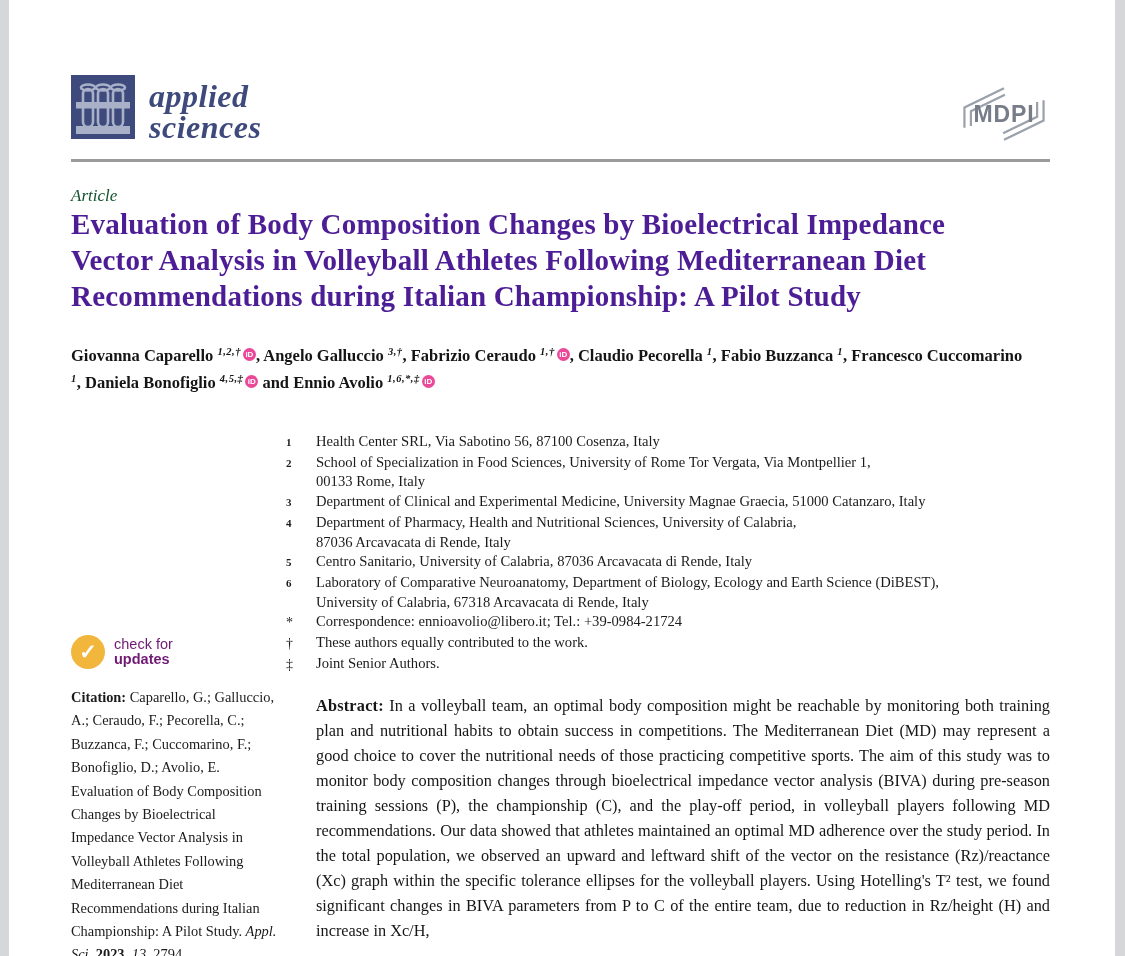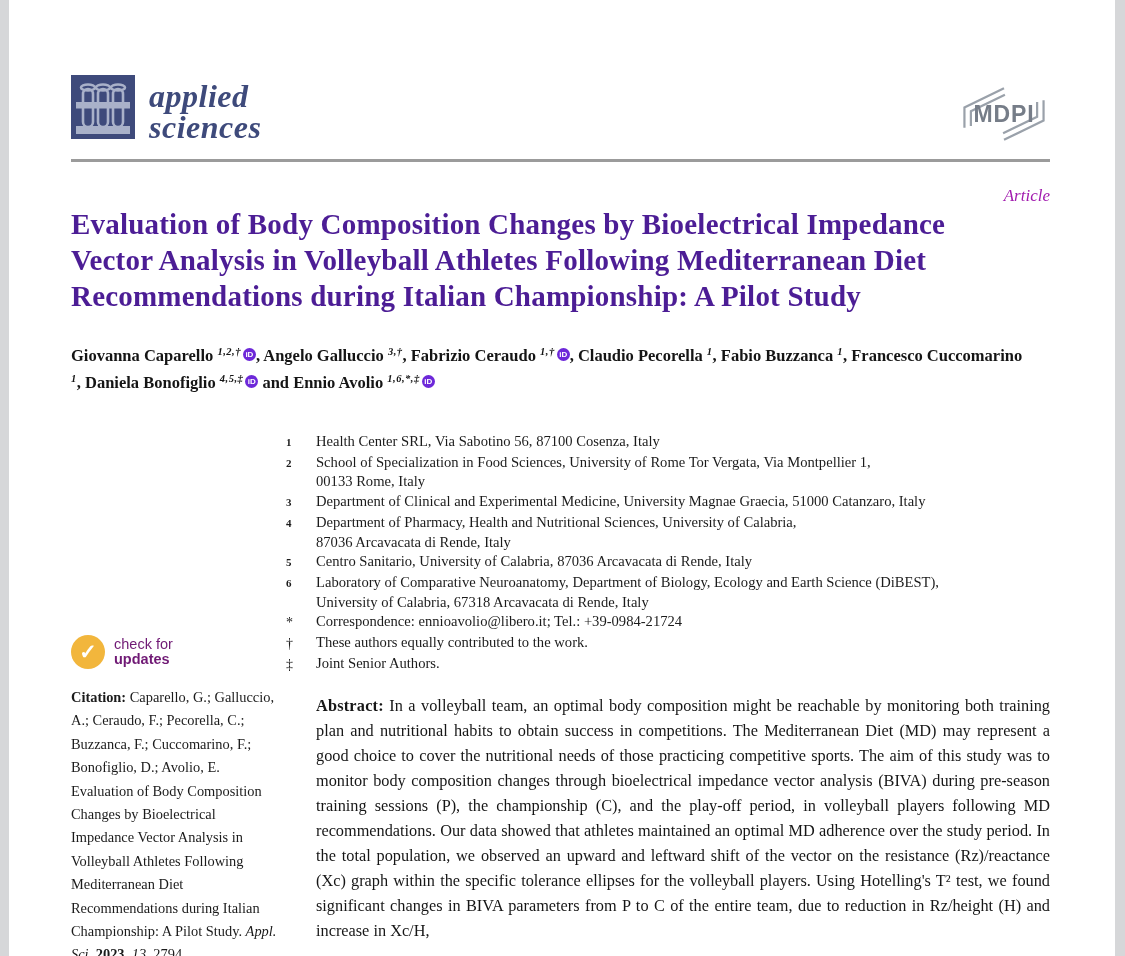--- a/index.html
+++ b/index.html
@@ -22,33 +22,33 @@
   .brand{display:flex;align-items:flex-end;gap:14px;}
   .brand-text{
     font-style:italic;font-weight:bold;
     font-size:32px;line-height:31px;
     color:#3e4a7b;letter-spacing:0.5px;
     padding-top:2px;
   }
   .mdpi{margin-top:8px;}
   .rule{height:3px;background:#9b9b9b;margin-top:10px;}
   
-  .article-type{margin-top:24px;font-style:italic;font-size:17px;color:#a21caf;text-align:right;}
+  .article-type{margin-top:24px;font-style:italic;font-size:17px;color:#14532d;}
   .title{
     font-size:29px;font-weight:bold;line-height:36px;
     color:#4c1d95;letter-spacing:0.2px;max-width:960px;
   }
   .authors{
     margin-top:26px;font-size:16.5px;font-weight:bold;line-height:23px;
     max-width:960px;color:#151515;
   }
   .authors sup{font-size:10.5px;font-weight:bold;vertical-align:6px;letter-spacing:0.5px;font-style:italic;}
   .orcid{
     display:inline-block;width:13px;height:13px;border-radius:50%;
-    background:#6d28d9;color:#fff;
+    background:#ec4899;color:#fff;
     font-family:"Liberation Sans",sans-serif;
     font-size:8px;font-weight:bold;line-height:13px;text-align:center;
     vertical-align:4px;margin-left:2px;
   }
   
   .content{display:flex;margin-top:38px;}
   .sidebar{width:215px;flex:none;}
   .main{flex:1;}
   
   .aff-row{display:flex;font-size:14.6px;line-height:19.7px;color:#1b1b1b;}

